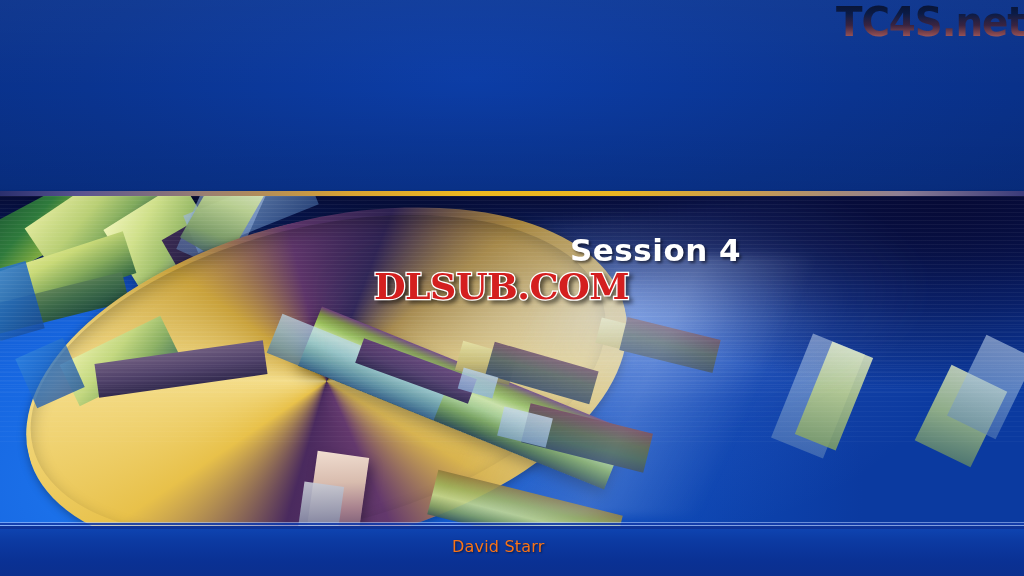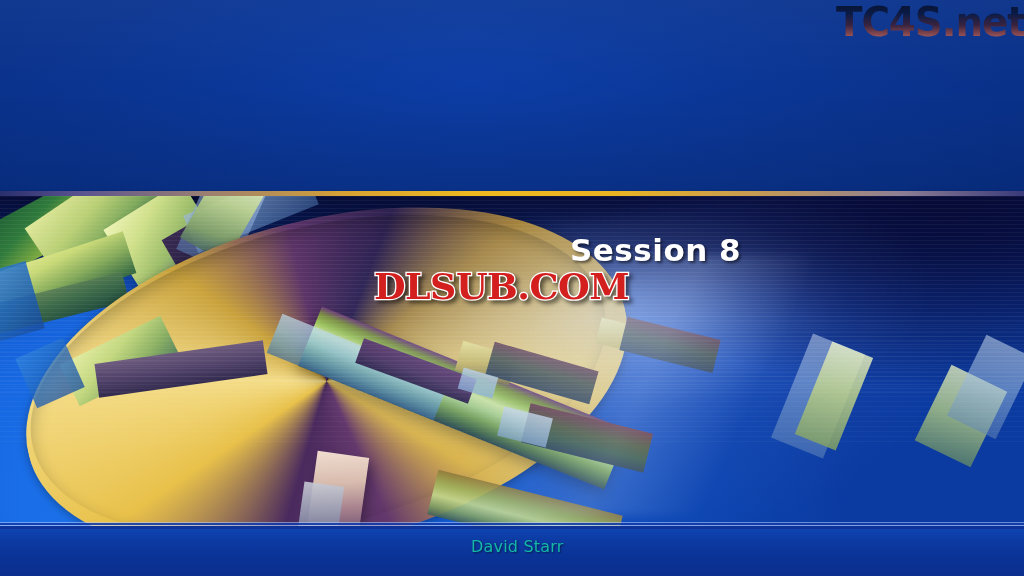--- a/index.html
+++ b/index.html
@@ -226,24 +226,24 @@
     left: 570px; top: 232px;
     font-size: 31px;
     font-weight: bold;
     color: #ffffff;
     text-shadow: 2px 2px 3px rgba(0,0,10,0.55);
     letter-spacing: 0.5px;
   }
 
   .presenter {
     position: absolute;
-    left: 471px; top: 537px;
+    left: 452px; top: 537px;
     font-size: 16px;
     font-weight: normal;
-    color: #14b8a6;
+    color: #f97316;
     text-shadow: 1px 1px 2px rgba(0,0,0,0.5);
     letter-spacing: 0.2px;
   }
 
   
   .tc4s {
     position: absolute;
     left: 836px; top: 1px;
     font-family: "DejaVu Sans", "Liberation Sans", sans-serif;
     font-size: 40px;
@@ -430,21 +430,21 @@
     <div class="light-beam2"></div>
 
     <div class="scanlines"></div>
     <div class="scanlines-low"></div>
 
     <div class="bottom-band"></div>
     <div class="bottom-line"></div>
 
   </div>
 
-  <div class="session-text">Session 8</div>
+  <div class="session-text">Session 4</div>
 
   <div class="presenter">David Starr</div>
 
   <div class="tc4s">TC4S.net</div>
 
   <div class="dlsub">DLSUB.COM</div>
 
 
 </div>
 

